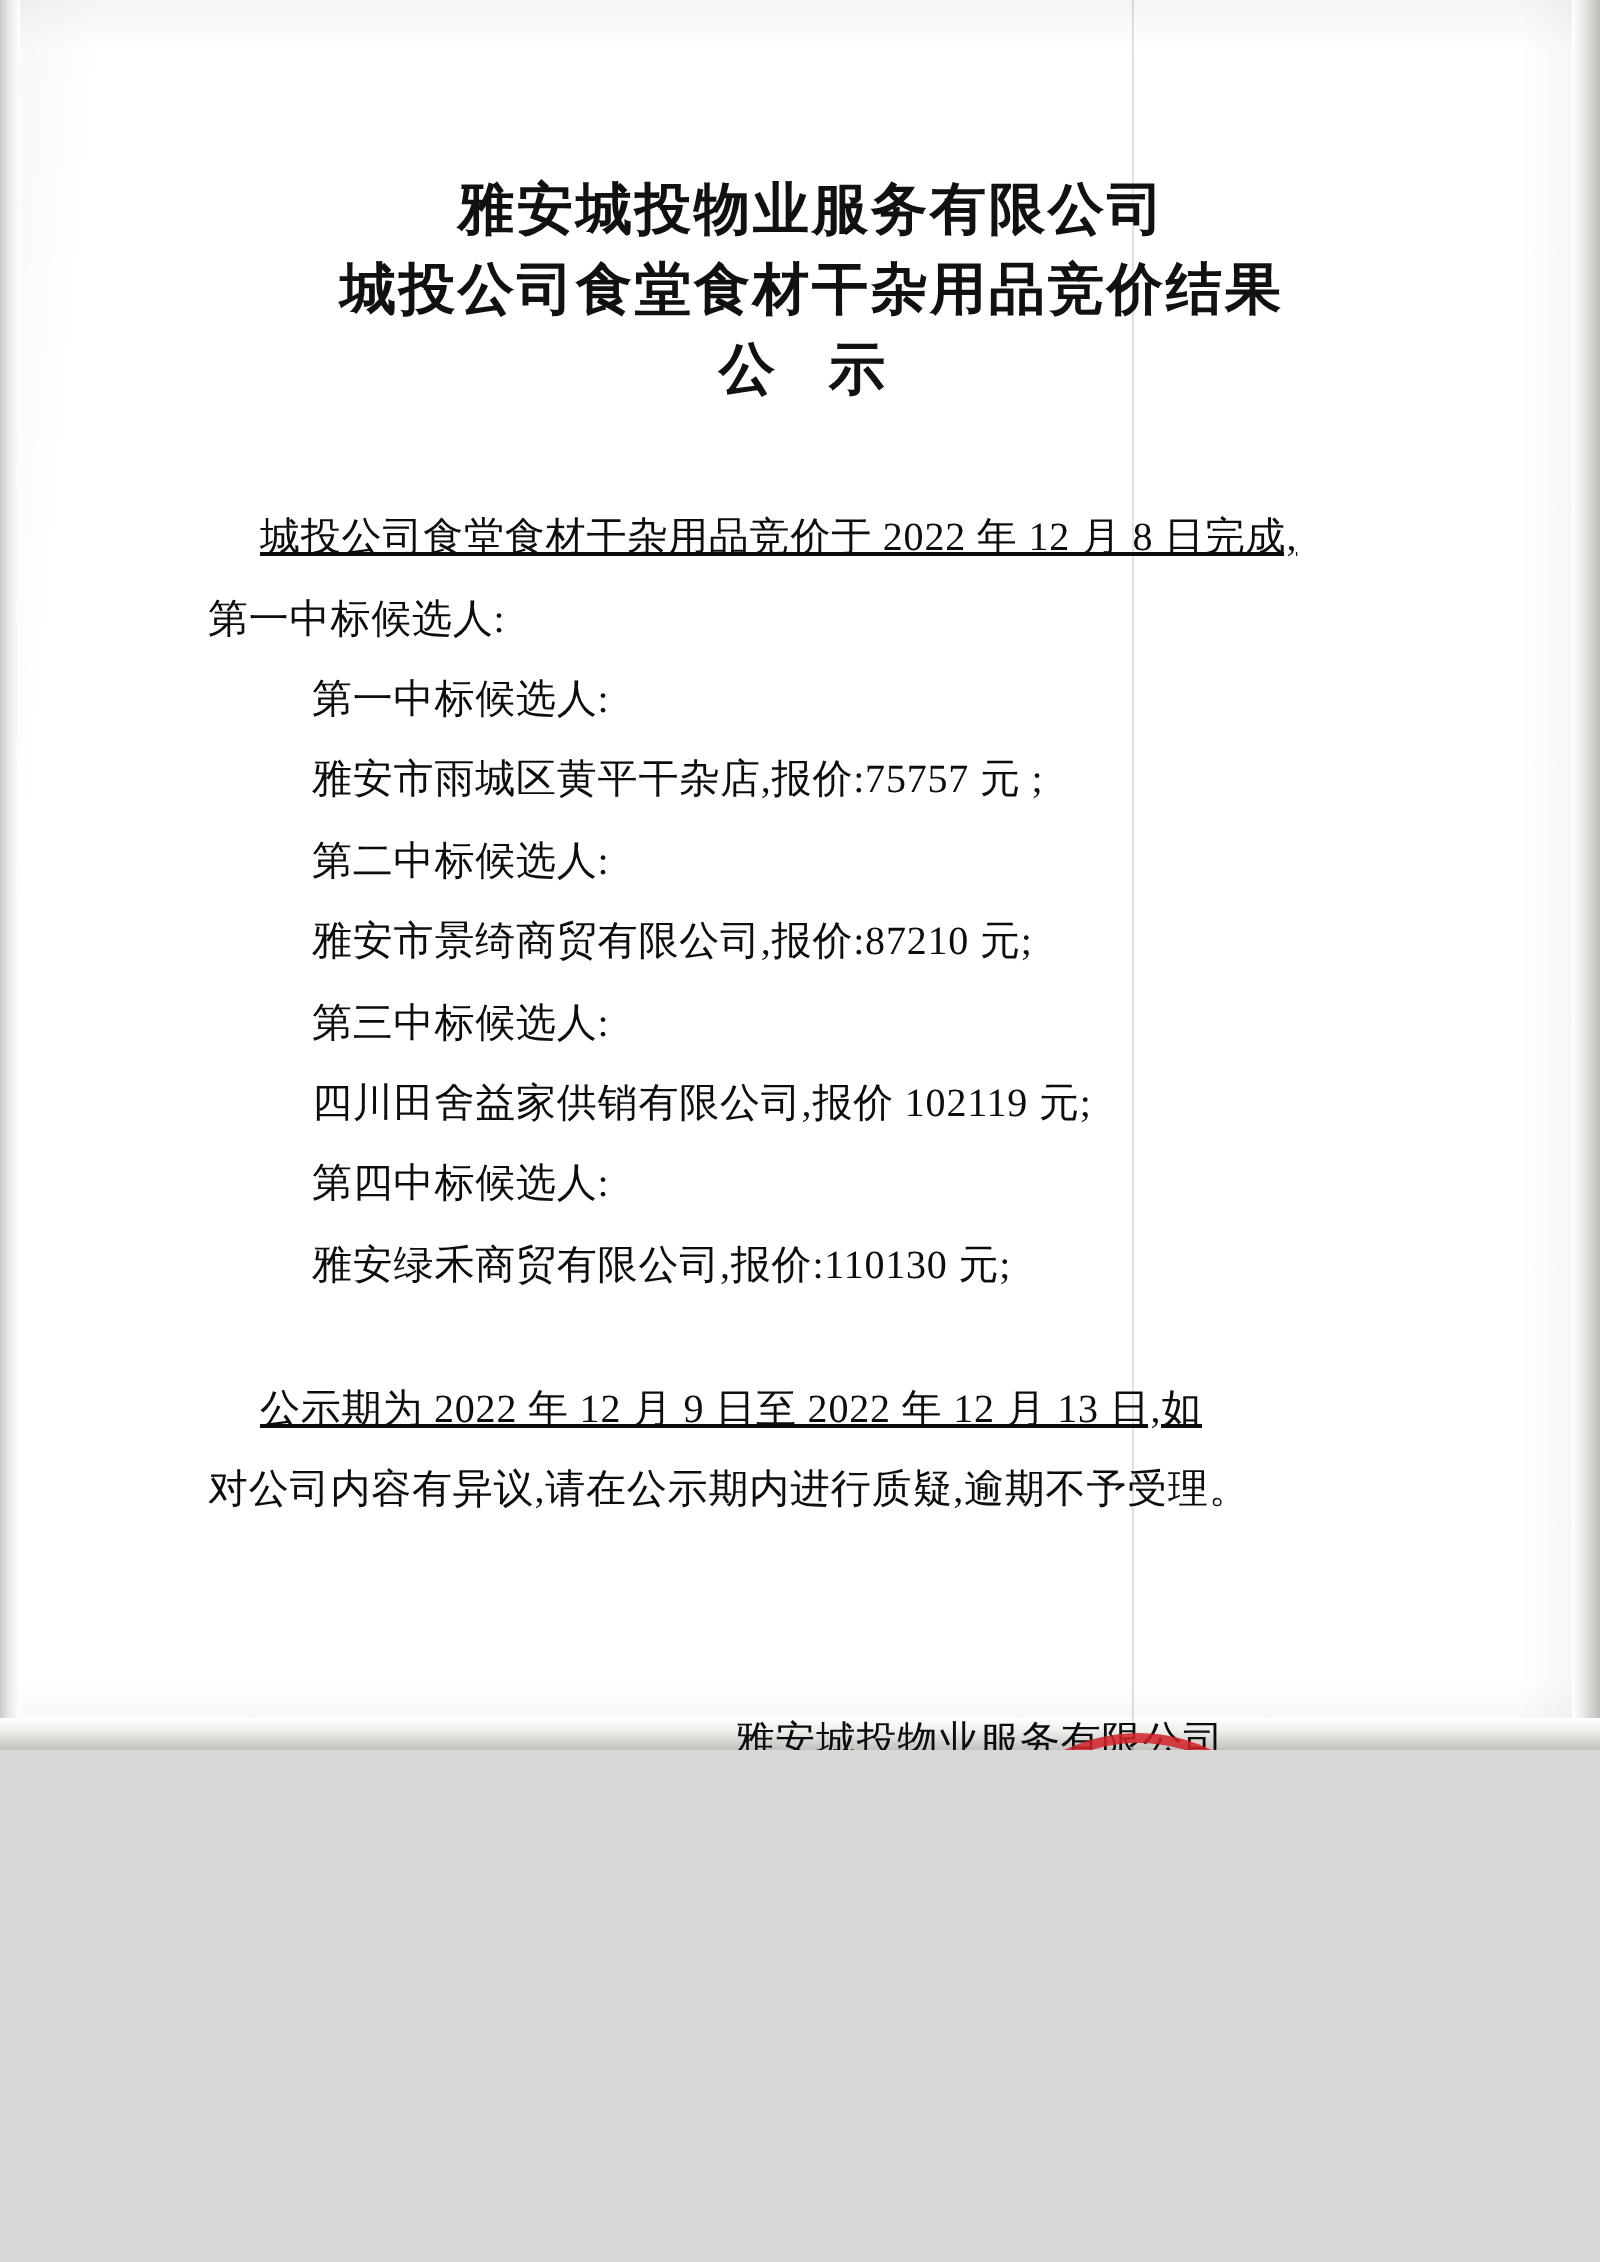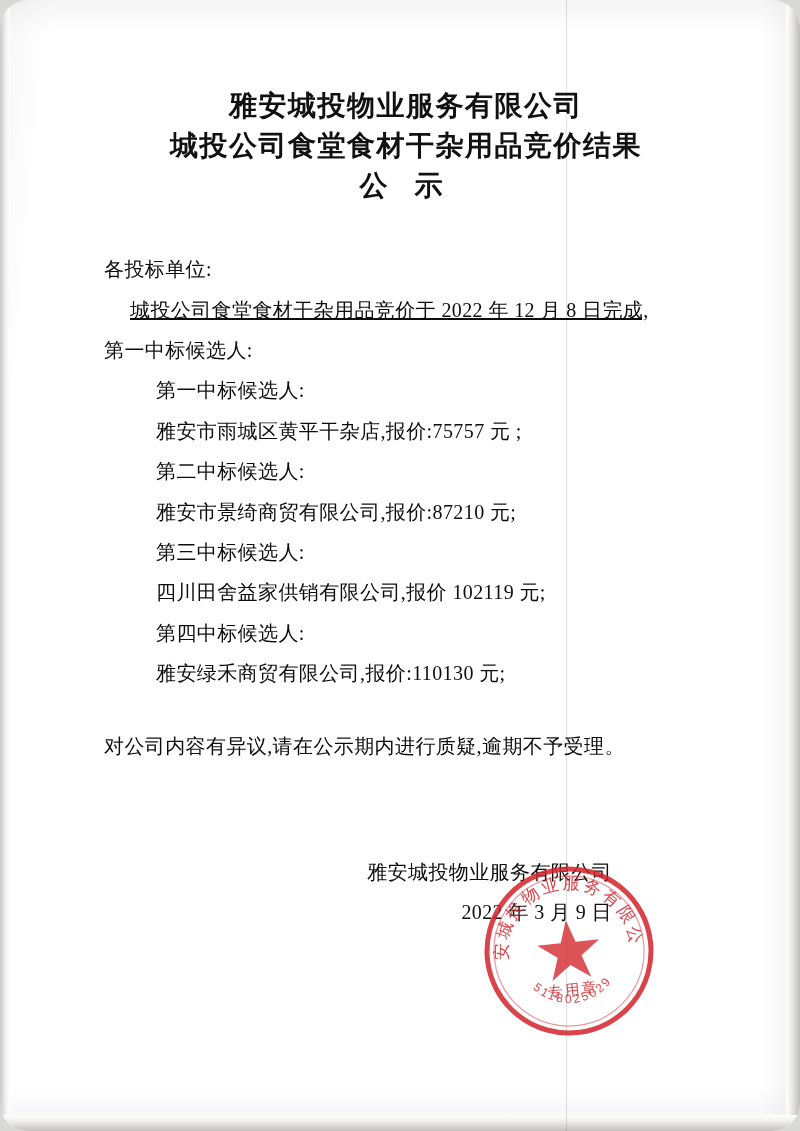--- a/index.html
+++ b/index.html
@@ -6,26 +6,25 @@
     margin: 0;
     padding: 0;
     background: #d8d8d6;
   }
   body {
     font-family: "Liberation Serif", "DejaVu Serif", serif;
   }
   .page {
     position: relative;
     width: 800px;
-    height: 1131px;
+    height: 875px;
     margin: 0 auto;
     background: #ffffff;
     overflow: hidden;
     box-sizing: border-box;
-    border-radius: 28px;
   }
   
   .paper-tint {
     position: absolute;
     inset: 0;
     background:
       linear-gradient(95deg, rgba(0,0,0,0.035) 0%, rgba(0,0,0,0) 6%),
       linear-gradient(270deg, rgba(0,0,0,0.05) 0%, rgba(0,0,0,0) 5%),
       linear-gradient(0deg, rgba(0,0,0,0.05) 0%, rgba(0,0,0,0) 4%),
       linear-gradient(180deg, rgba(0,0,0,0.04) 0%, rgba(0,0,0,0) 3%);
@@ -143,39 +142,39 @@
 
   <div class="content">
 
     <div class="title-block">
       <div class="title-line">雅安城投物业服务有限公司</div>
       <div class="title-line">城投公司食堂食材干杂用品竞价结果</div>
       <div class="title-line spaced">公 示</div>
     </div>
 
     <div class="body-block">
-      <p class="para indent1">各投标单位:</p>
       <p class="para indent2">城投公司食堂食材干杂用品竞价于 2022 年 12 月 8 日完成,</p>
       <p class="para indent1">第一中标候选人:</p>
 
       <p class="para indent3">第一中标候选人:</p>
       <p class="para indent3">雅安市雨城区黄平干杂店,报价:75757 元 ;</p>
 
       <p class="para indent3">第二中标候选人:</p>
       <p class="para indent3">雅安市景绮商贸有限公司,报价:87210 元;</p>
 
       <p class="para indent3">第三中标候选人:</p>
       <p class="para indent3">四川田舍益家供销有限公司,报价 102119 元;</p>
 
       <p class="para indent3">第四中标候选人:</p>
       <p class="para indent3">雅安绿禾商贸有限公司,报价:110130 元;</p>
 
       <div class="gap-block"></div>
 
       <div class="closing">
+        <p class="para indent2">公示期为 2022 年 12 月 9 日至 2022 年 12 月 13 日,如</p>
         <p class="para indent1">对公司内容有异议,请在公示期内进行质疑,逾期不予受理。</p>
       </div>
     </div>
 
     <div class="signature">
       <div>雅安城投物业服务有限公司</div>
       <div>2022 年 3 月 9 日</div>
     </div>
   </div>
 

